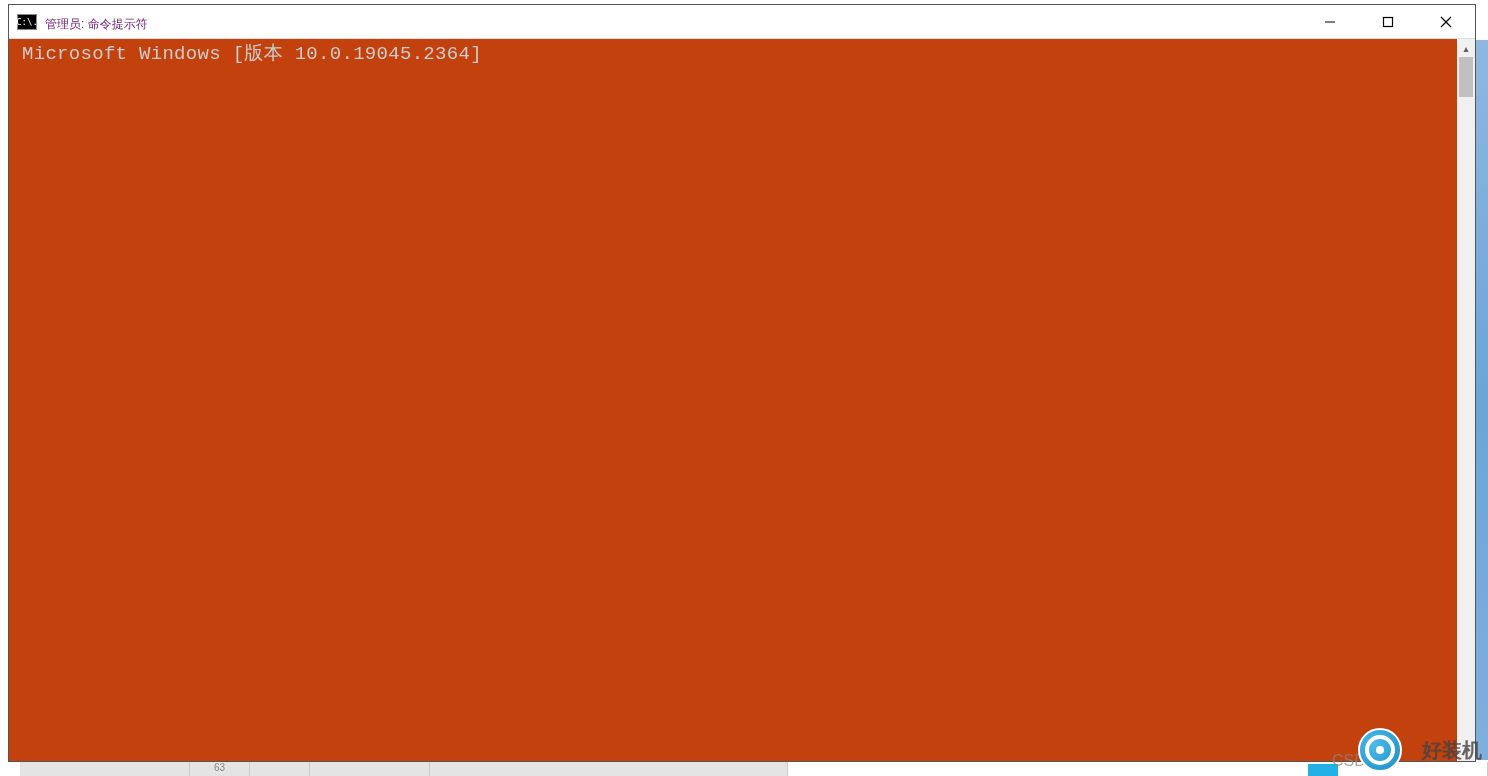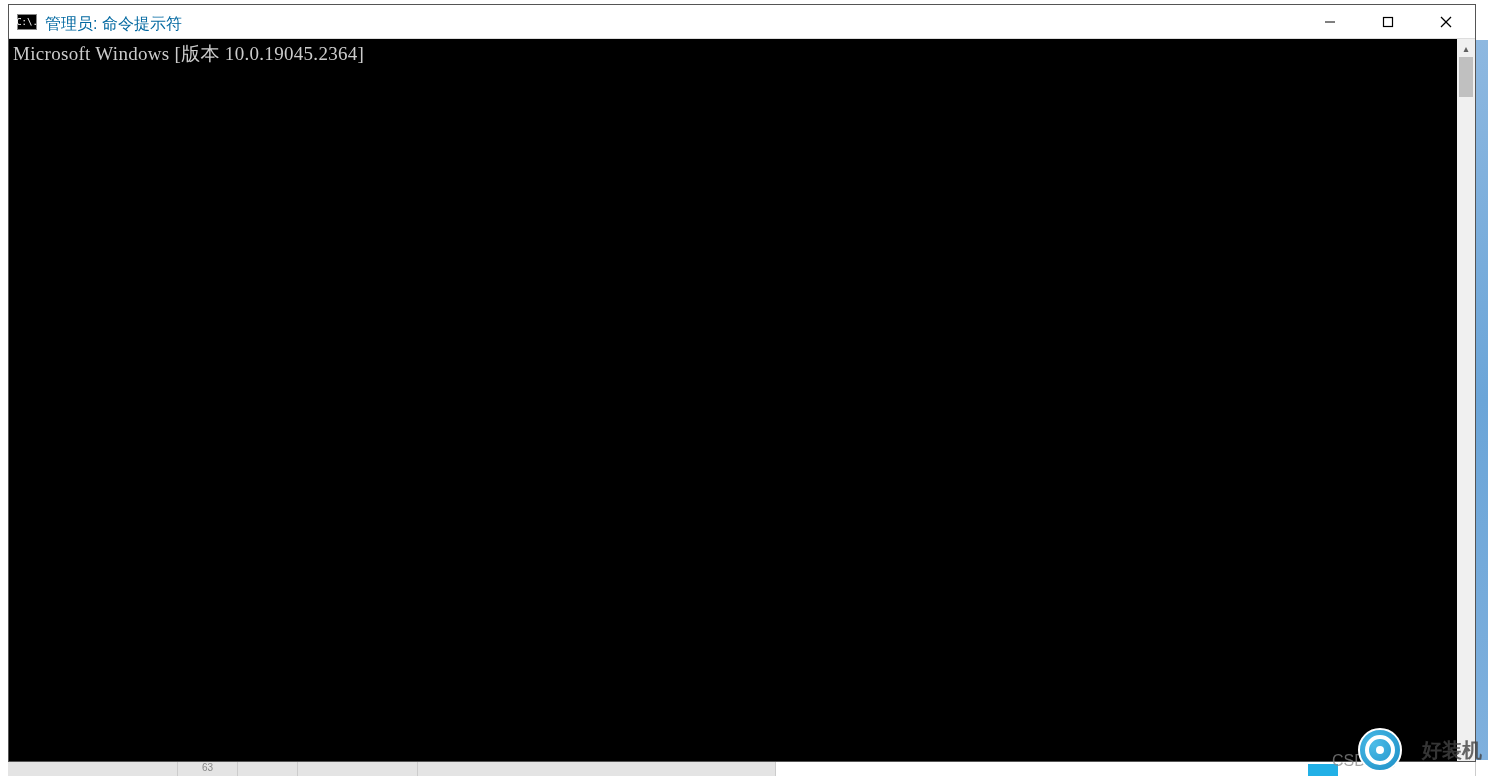--- a/index.html
+++ b/index.html
@@ -41,22 +41,22 @@
       color: #fff;
       font-size: 9px;
       display: flex;
       align-items: center;
       justify-content: center;
       margin-right: 8px;
       font-family: "Consolas", monospace;
       border: 1px solid #888;
     }
     .titlebar-text {
-      font-size: 16px;
-      color: #0369a1;
+      font-size: 12px;
+      color: #701a75;
       margin-top: 6px;
     }
     .titlebar-controls {
       margin-left: auto;
       display: flex;
       height: 100%;
     }
     .titlebar-btn {
       width: 58px;
       height: 100%;
@@ -69,26 +69,26 @@
       width: 12px;
       height: 12px;
     }
     .window-body {
       flex: 1;
       display: flex;
       min-height: 0;
     }
     .console {
       flex: 1;
-      background: #000000;
+      background: #c2410c;
       color: #ccc;
-      font-family: Liberation Serif, serif;
+      font-family: Liberation Mono, monospace;
       font-size: 19px;
       line-height: 24px;
-      padding: 3px 4px;
+      padding: 3px 13px;
       white-space: pre;
       overflow: hidden;
       letter-spacing: 0.3px;
     }
     .console .line {
       display: block;
     }
     .cursor {
       display: inline-block;
       width: 10px;
@@ -125,21 +125,21 @@
       right: 0;
       top: 40px;
       width: 12px;
       height: 720px;
       background: linear-gradient(180deg, #8eb8e0 0%, #6ba5d8 50%, #7fb0dd 100%);
       z-index: -1;
     }
     .taskbar-slice {
       position: absolute;
       bottom: 0;
-      left: 8px;
+      left: 20px;
       width: 1468px;
       height: 14px;
       background: #e4e4e4;
       display: flex;
       align-items: flex-start;
       overflow: hidden;
     }
     .taskbar-slice .segment {
       height: 100%;
       border-right: 1px solid #ccc;

